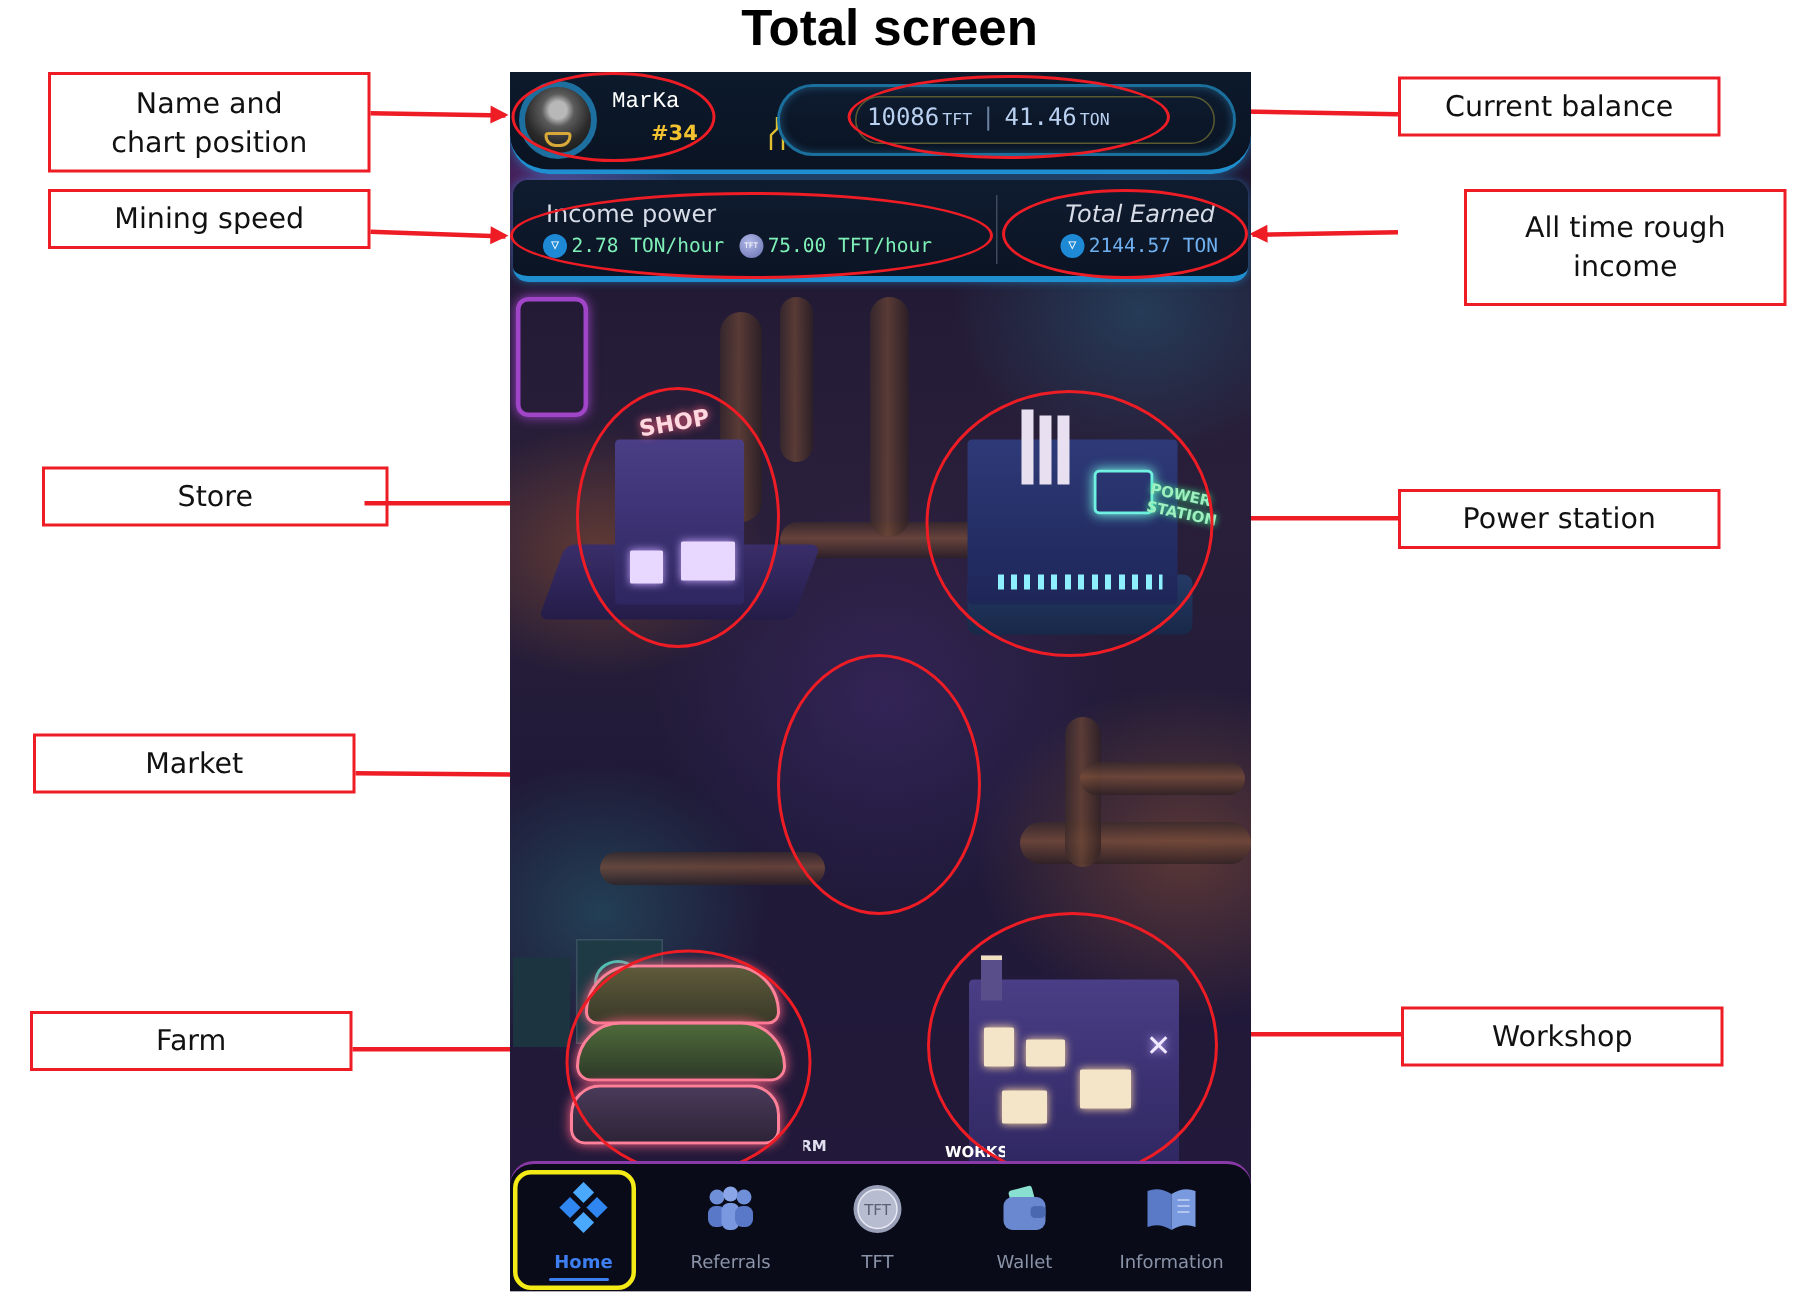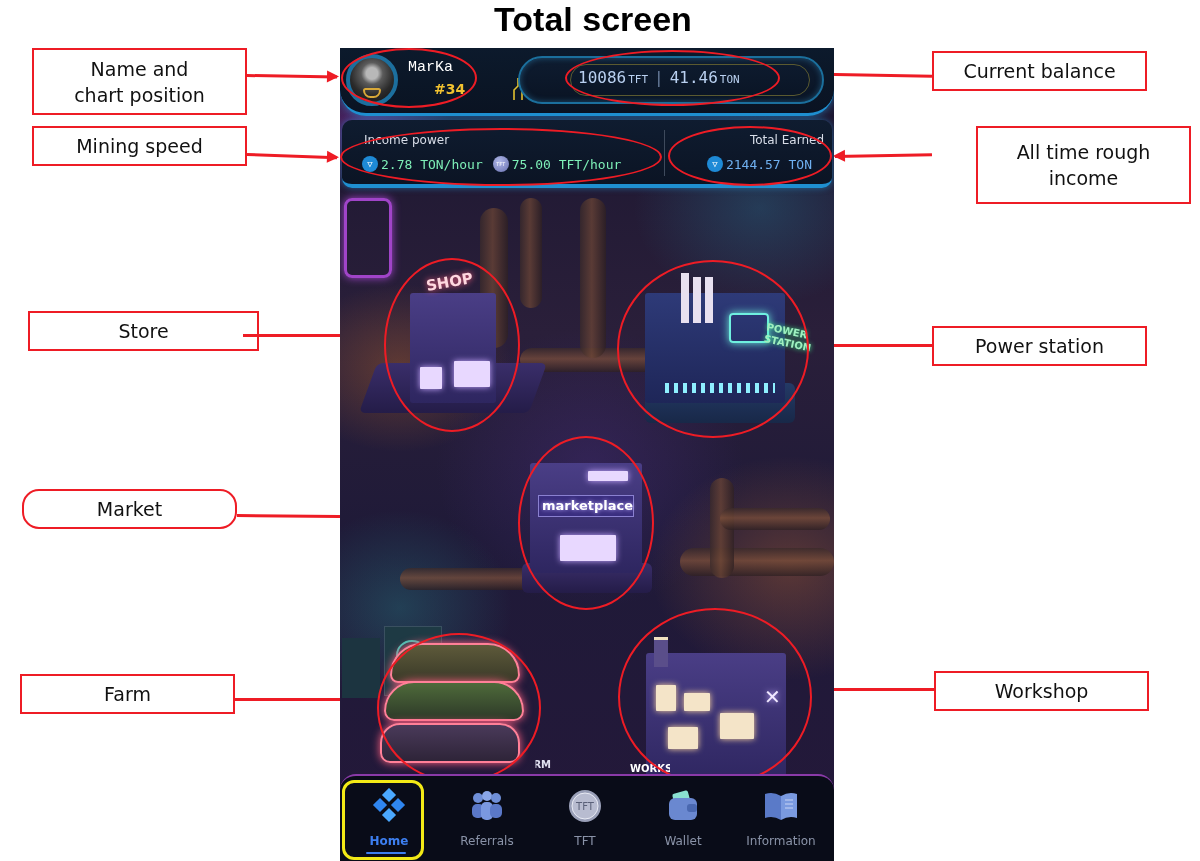--- a/index.html
+++ b/index.html
@@ -81,21 +81,21 @@
   }
   .balance-text .unit { font-size: 11px; color: #b9d0f0; margin-left: 2px; }
   .balance-text .sep { color: #6b7f9f; margin: 0 6px; }
 
   .stats {
     position: absolute; left: 2px; top: 72px; width: 490px; height: 68px; border-radius: 10px;
     background: linear-gradient(180deg, #0f1c30, #0b1424);
     border-bottom: 4px solid #1f8fd0;
     box-shadow: 0 0 6px rgba(40,160,230,0.5);
   }
-  .stats-label { position: absolute; top: 13px; font-family: "DejaVu Sans", sans-serif; font-size: 12px; color: #d8dde8; text-align: center; }
+  .stats-label { position: absolute; top: 13px; font-family: "DejaVu Sans", sans-serif; font-size: 16px; color: #d8dde8; text-align: center; }
   .stats-value {
     position: absolute; top: 36px; font-family: "DejaVu Sans Mono", monospace; font-size: 13px;
     color: #7ef0b8; white-space: nowrap; display: flex; align-items: center;
   }
   .coin {
     display: inline-block; width: 16px; height: 16px; border-radius: 50%; margin-right: 3px;
     text-align: center; line-height: 16px; font-size: 9px; color: #fff;
   }
   .coin.ton { background: #1e8ad6; }
   .coin.tft { background: radial-gradient(circle at 40% 35%, #b0b8e8, #6870b0); font-size: 5px; }
@@ -143,21 +143,21 @@
 <div class="ann" style="left:32px;top:126px;width:215px;height:40px;">
     <span>Mining speed</span>
   </div>
 <div class="arrow right" style="left:247px;top:153px;width:90px;transform:rotate(2deg);"></div>
 
 <div class="ann" style="left:28px;top:311px;width:231px;height:40px;">
     <span>Store</span>
   </div>
 <div class="arrow right" style="left:243px;top:334px;width:140px;"></div>
 
-<div class="ann" style="left:22px;top:489px;width:215px;height:40px;border-radius:17px;">
+<div class="ann" style="left:22px;top:489px;width:215px;height:40px;">
     <span>Market</span>
   </div>
 <div class="arrow right" style="left:237px;top:514px;width:282px;transform:rotate(0.5deg);"></div>
 
 <div class="ann" style="left:20px;top:674px;width:215px;height:40px;">
     <span>Farm</span>
   </div>
 <div class="arrow right" style="left:235px;top:698px;width:143px;"></div>
 
 <div class="ann" style="left:932px;top:51px;width:215px;height:40px;">
@@ -216,21 +216,21 @@
   <div class="stats">
     <div class="stats-label" style="left:22px;">Income power</div>
     <div class="stats-value" style="left:20px;">
       <span class="coin ton">▽</span>
       <span>2.78 TON/hour</span>
       <span style="width:10px;display:inline-block;"></span>
       <span class="coin tft">TFT</span>
       <span>75.00 TFT/hour</span>
     </div>
     <div class="stats-divider"></div>
-    <div class="stats-label" style="right:8px;">Total Earned</div>
+    <div class="stats-label" style="right:22px;font-style:italic;">Total Earned</div>
     <div class="stats-value total-value" style="right:20px;">
       <span class="coin ton">▽</span>
       <span>2144.57 TON</span>
     </div>
   </div>
 
   <div class="building" style="left:28px;top:215px;width:180px;height:170px;">
     <div class="bld-base" style="left:0;top:100px;width:170px;height:50px;transform:skewX(-20deg);"></div>
     <div class="bld-body" style="left:42px;top:30px;width:86px;height:110px;"></div>
     <div class="glow-win" style="left:86px;top:98px;width:36px;height:26px;"></div>
@@ -242,28 +242,20 @@
     <div class="bld-base" style="left:20px;top:120px;width:150px;height:40px;background:linear-gradient(180deg,#243a66,#182848);"></div>
     <div class="bld-body" style="left:20px;top:30px;width:140px;height:110px;background:linear-gradient(180deg,#2e3a78,#1e2658);"></div>
     <div style="position:absolute;left:56px;top:10px;width:8px;height:50px;background:#e8e0f0;"></div>
     <div style="position:absolute;left:68px;top:14px;width:8px;height:46px;background:#e8e0f0;"></div>
     <div style="position:absolute;left:80px;top:14px;width:8px;height:46px;background:#e8e0f0;"></div>
     <div style="position:absolute;left:104px;top:50px;width:40px;height:30px;border:2px solid #6ff0e0;box-shadow:0 0 8px #6ff0e0;border-radius:4px;"></div>
     <div style="position:absolute;left:40px;top:120px;width:110px;height:10px;background:repeating-linear-gradient(90deg,#8ef0ff 0 4px,transparent 4px 9px);"></div>
     <div class="sign" style="left:140px;top:62px;width:40px;font-size:10px;line-height:12px;white-space:normal;color:#9ff0c0;text-shadow:0 0 5px #40ff90;transform:rotate(12deg);">POWER STATION</div>
   </div>
 
-  <div class="building" style="left:182px;top:395px;width:130px;height:160px;">
-    <div class="bld-base" style="left:0;top:120px;width:130px;height:30px;"></div>
-    <div class="bld-body" style="left:8px;top:20px;width:112px;height:110px;"></div>
-    <div class="glow-win" style="left:38px;top:92px;width:56px;height:26px;"></div>
-    <div class="glow-win" style="left:66px;top:28px;width:40px;height:10px;"></div>
-    <div style="position:absolute;left:16px;top:52px;width:96px;height:22px;background:#3a2e80;border:1px solid #8a80d0;"></div>
-    <div class="sign" style="left:20px;top:55px;font-size:13px;color:#ffffff;text-shadow:0 0 4px #c0b0ff;">marketplace</div>
-  </div>
 
   <div class="building" style="left:30px;top:585px;width:170px;height:140px;">
     <div style="position:absolute;left:20px;top:10px;width:130px;height:40px;border:2px solid #ff8098;border-radius:40px 40px 10px 10px;background:linear-gradient(180deg,#5e5a3a,#3a3a28);box-shadow:0 0 8px #ff6080;"></div>
     <div style="position:absolute;left:14px;top:48px;width:140px;height:40px;border:2px solid #ff8098;border-radius:30px 30px 10px 10px;background:linear-gradient(180deg,#4e6a3a,#2e3a28);box-shadow:0 0 8px #ff6080;"></div>
     <div style="position:absolute;left:10px;top:90px;width:140px;height:40px;border:2px solid #ff8098;border-radius:20px 20px 10px 10px;background:linear-gradient(180deg,#4a3a5a,#2e2438);box-shadow:0 0 8px #ff6080;"></div>
     <div class="sign" style="left:150px;top:126px;font-size:10px;color:#e0e0f0;clip-path:inset(0 0 0 50%);">FARM</div>
   </div>
 
   <div class="building" style="left:286px;top:575px;width:180px;height:160px;">
     <div class="bld-body" style="left:20px;top:30px;width:140px;height:130px;"></div>

